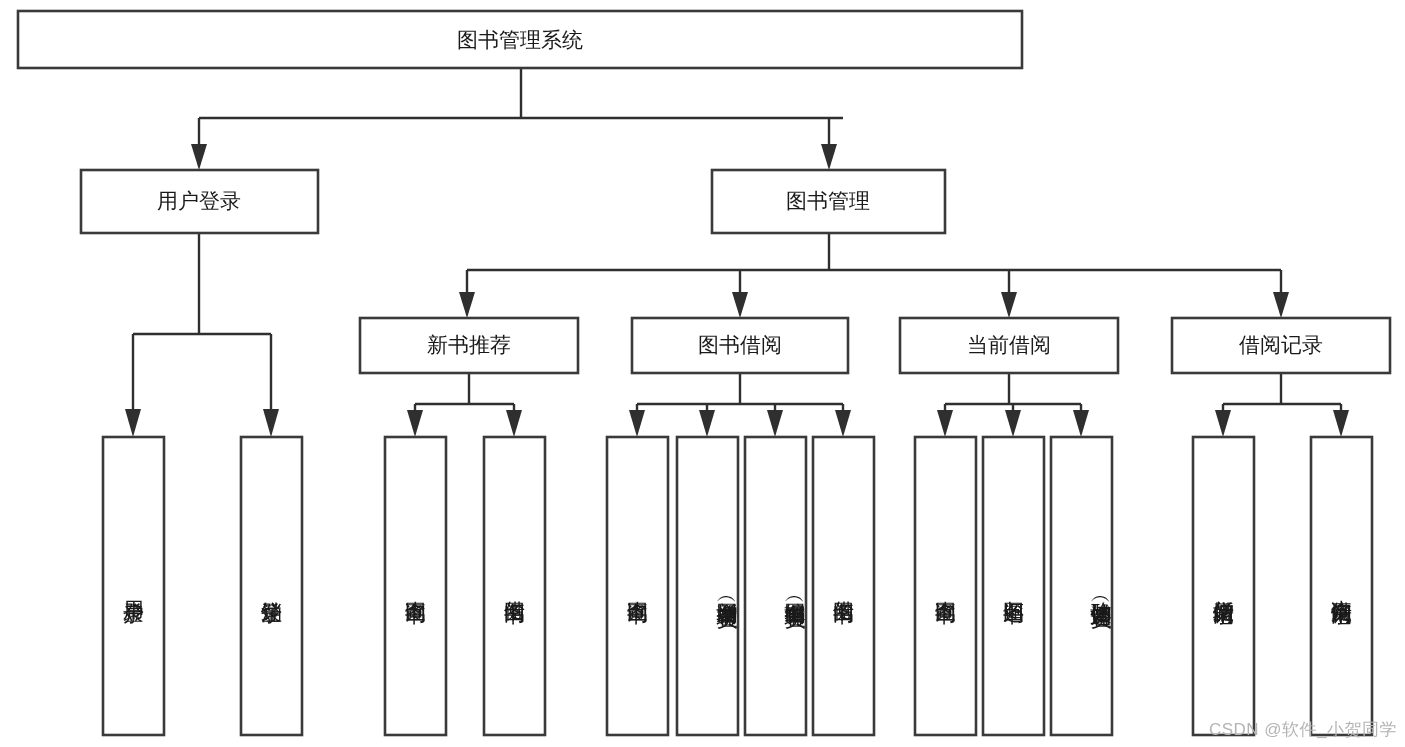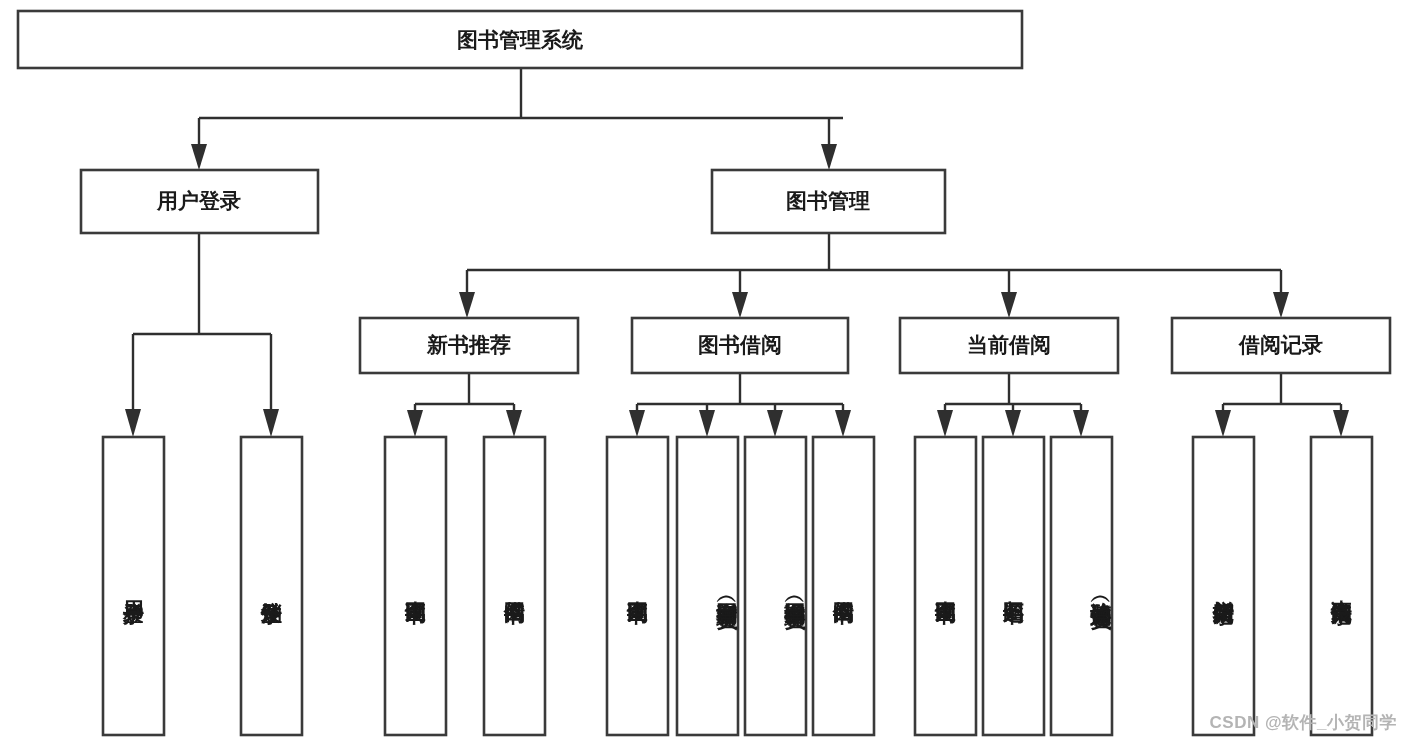--- a/index.html
+++ b/index.html
@@ -12,21 +12,20 @@
     height: 747px;
     font-family: "Liberation Sans", "DejaVu Sans", sans-serif;
     overflow: hidden;
     position: relative;
   }
   #diagram-root {
     position: relative;
     width: 1405px;
     height: 747px;
     background: #ffffff;
-    font-weight: bold;
   }
   svg#tree-svg {
     position: absolute;
     left: 0;
     top: 0;
     width: 1405px;
     height: 747px;
   }
   .node-box {
     fill: #ffffff;
@@ -62,21 +61,21 @@
     display: flex;
     align-items: center;
     justify-content: center;
     text-align: center;
     white-space: nowrap;
     pointer-events: none;
   }
   .watermark {
     position: absolute;
     right: 8px;
-    bottom: 13px;
+    bottom: 6px;
     font-family: "Liberation Sans", "DejaVu Sans", sans-serif;
     font-size: 17px;
     color: #b4b4b4;
     letter-spacing: 0.5px;
     white-space: nowrap;
   }
 </style>
 </head>
 <body>
 

